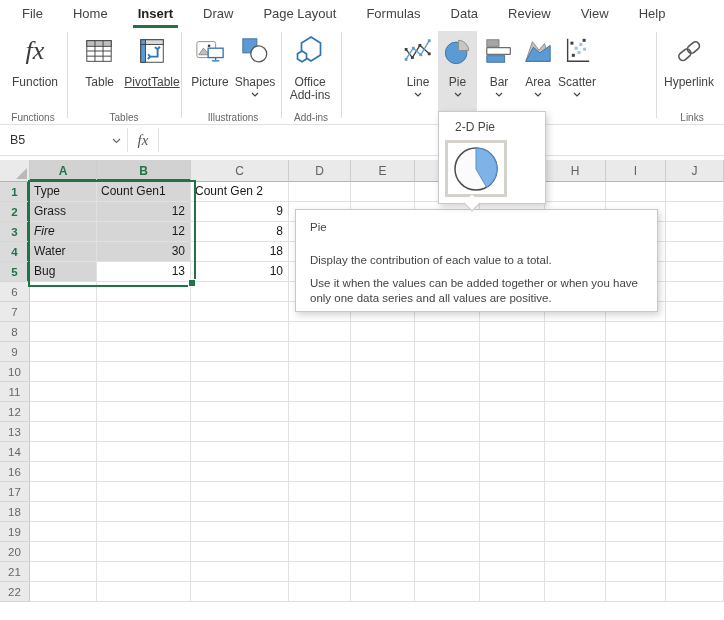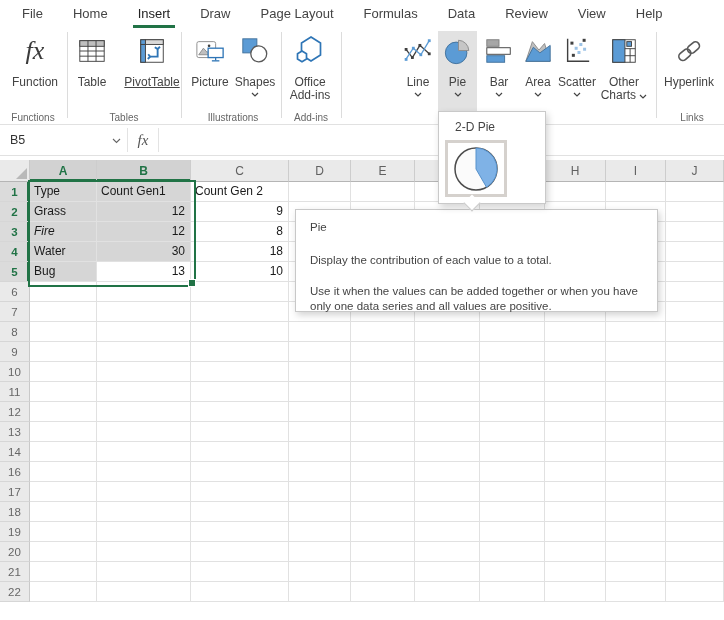--- a/index.html
+++ b/index.html
@@ -3,21 +3,21 @@
 <meta charset="utf-8">
 <style>
   html,body{margin:0;padding:0;background:#fff;}
   #app{position:relative;width:724px;height:620px;background:#fff;overflow:hidden;
        font-family:"Liberation Sans",sans-serif;color:#444;}
 
   
   .menubar{position:absolute;top:0;left:0;width:724px;height:28px;background:#fff;
            display:flex;align-items:stretch;padding-left:22px;gap:30px;font-size:13px;}
   .menutab{position:relative;height:28px;line-height:28px;white-space:nowrap;cursor:default;color:#444;}
-  .menutab.active{font-weight:normal;color:#222;}
+  .menutab.active{font-weight:bold;color:#222;}
   .menutab.active::after{content:"";position:absolute;left:-5px;right:-5px;bottom:0;height:3px;background:#217346;}
 
   
   .ribbon{position:absolute;top:28px;left:0;width:724px;height:96px;background:#fff;
           border-bottom:1px solid #e1e1e1;}
   .rbtn{position:absolute;top:3px;display:flex;flex-direction:column;align-items:center;
         font-size:12px;color:#444;cursor:default;}
   .rbtn.highlight{background:#e2e2e2;height:80px;}
   .ricon{height:34px;display:flex;align-items:center;justify-content:center;margin-top:3px;}
   .rlabel{margin-top:8px;line-height:13px;text-align:center;white-space:pre-line;}
@@ -69,21 +69,21 @@
   .pie-option{position:absolute;left:6px;top:28px;width:62px;height:57px;border:3px solid #d5d1cd;background:#fff;
               box-sizing:border-box;display:flex;align-items:center;justify-content:center;}
   .panel-caret{position:absolute;left:466px;top:197px;width:11px;height:11px;background:#fff;
                border-right:1px solid #c9c9c9;border-bottom:1px solid #c9c9c9;transform:rotate(45deg);z-index:6;}
 
   
   .tooltip{position:absolute;left:295px;top:209px;width:363px;height:103px;background:#fff;
            border:1px solid #c8c8c8;box-shadow:2px 3px 7px rgba(0,0,0,.18);box-sizing:border-box;
            padding:10px 14px;font-size:11.5px;color:#444;line-height:15px;z-index:4;}
   .tt-title{margin-bottom:18px;}
-  .tt-desc{margin-bottom:16px;}
+  .tt-desc{margin-bottom:8px;}
 </style>
 </head>
 <body>
 
 <div id="app">
 
   <div class="menubar">
     <span class="menutab">File</span>
     <span class="menutab">Home</span>
     <span class="menutab active">Insert</span>
@@ -99,21 +99,21 @@
   <div class="ribbon">
 
     <div class="rbtn" style="left:6px;width:58px;">
       <span class="ricon">
           <span class="fx-glyph">fx</span>
         </span>
       <span class="rlabel">Function</span>
     </div>
     <div class="rsep" style="left:67px;"></div>
 
-    <div class="rbtn" style="left:70px;width:44px;">
+    <div class="rbtn" style="left:70px;width:44px;align-items:flex-end;">
       <span class="ricon">
         <svg width="30" height="30" viewBox="0 0 32 32">
             <rect x="3" y="5" width="26" height="22" fill="#fff" stroke="#404040"></rect>
             <rect x="3" y="5" width="26" height="6" fill="#bfbfbf" stroke="#404040"></rect>
             <line x1="11.7" y1="5" x2="11.7" y2="27" stroke="#404040"></line>
             <line x1="20.3" y1="5" x2="20.3" y2="27" stroke="#404040"></line>
             <line x1="3" y1="16" x2="29" y2="16" stroke="#404040"></line>
             <line x1="3" y1="21.5" x2="29" y2="21.5" stroke="#404040"></line>
           </svg>
       </span>
@@ -238,35 +238,20 @@
             <rect x="22" y="3" width="3.2" height="3.2" fill="#404040"></rect>
             <rect x="10.5" y="19" width="3.2" height="3.2" fill="#404040"></rect>
             <rect x="13.5" y="11.5" width="3.2" height="3.2" fill="#9dc3e6"></rect>
             <rect x="18.5" y="7.5" width="3.2" height="3.2" fill="#9dc3e6"></rect>
             <rect x="16.5" y="16" width="3.2" height="3.2" fill="#9dc3e6"></rect>
             <rect x="22.5" y="12.5" width="3.2" height="3.2" fill="#9dc3e6"></rect>
           </svg>
       </span>
       <span class="rlabel">Scatter</span>
       <span class="chev"><svg width="8" height="5" viewBox="0 0 8 5">
-            <path d="M1 1 L4 4 L7 1" fill="none" stroke="#444" stroke-width="1.2"></path>
-          </svg></span>
-    </div>
-    <div class="rbtn" style="left:600px;width:48px;">
-      <span class="ricon">
-        <svg width="30" height="30" viewBox="0 0 32 32">
-            <rect x="4" y="4" width="24" height="24" fill="#fff" stroke="#404040"></rect>
-            <rect x="4" y="4" width="13" height="24" fill="#5b9bd5" stroke="#404040"></rect>
-            <rect x="19" y="6" width="5" height="5" fill="#5b9bd5" stroke="#404040"></rect>
-            <line x1="17" y1="13.5" x2="28" y2="13.5" stroke="#404040"></line>
-            <line x1="22.5" y1="13.5" x2="22.5" y2="28" stroke="#404040"></line>
-            <line x1="17" y1="21" x2="28" y2="21" stroke="#404040"></line>
-          </svg>
-      </span>
-      <span class="rlabel"><span>Other Charts</span> <svg width="8" height="5" viewBox="0 0 8 5">
             <path d="M1 1 L4 4 L7 1" fill="none" stroke="#444" stroke-width="1.2"></path>
           </svg></span>
     </div>
     <div class="rsep" style="left:656px;"></div>
 
     <div class="rbtn" style="left:660px;width:58px;">
       <span class="ricon">
         <svg width="30" height="30" viewBox="0 0 32 32">
             <g transform="rotate(-40 16 16)" fill="none" stroke="#595959" stroke-width="1.8">
               <rect x="3" y="12" width="14" height="8.5" rx="4.2"></rect>

